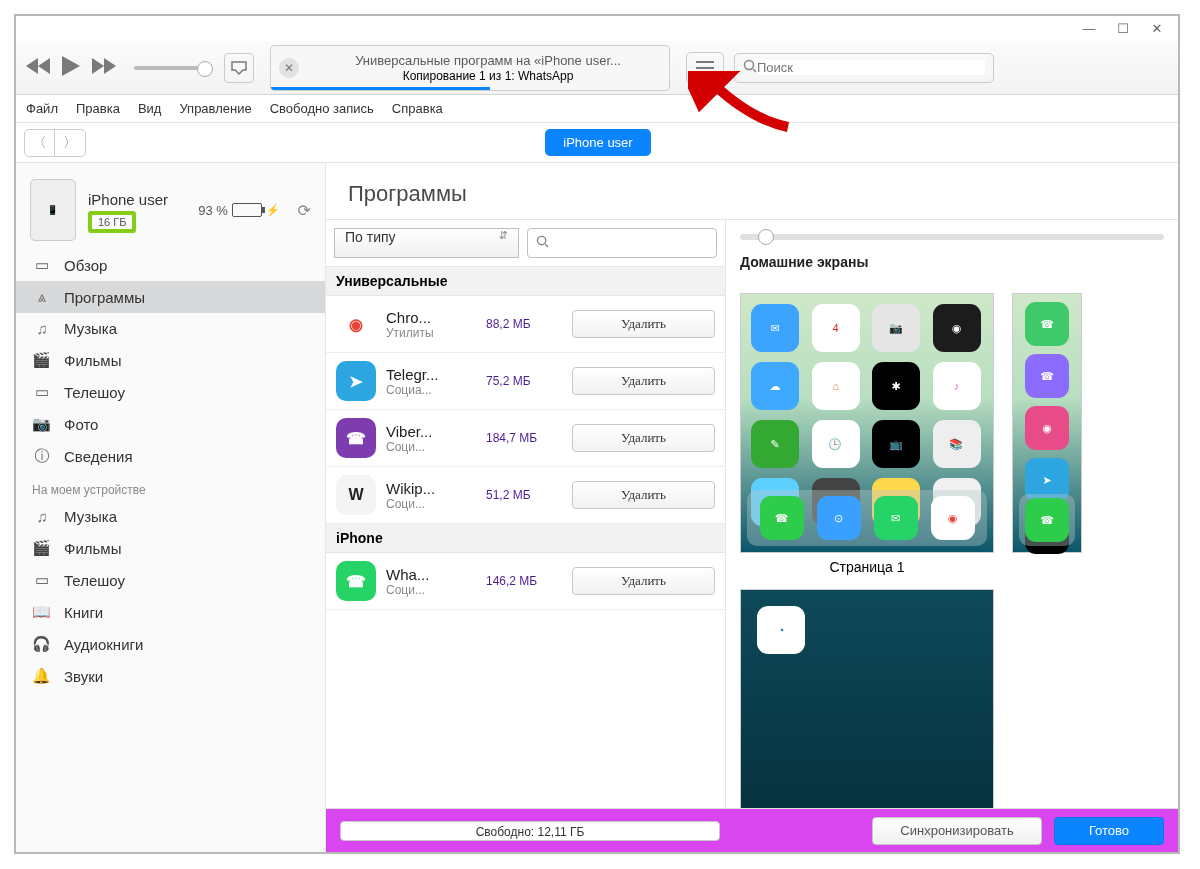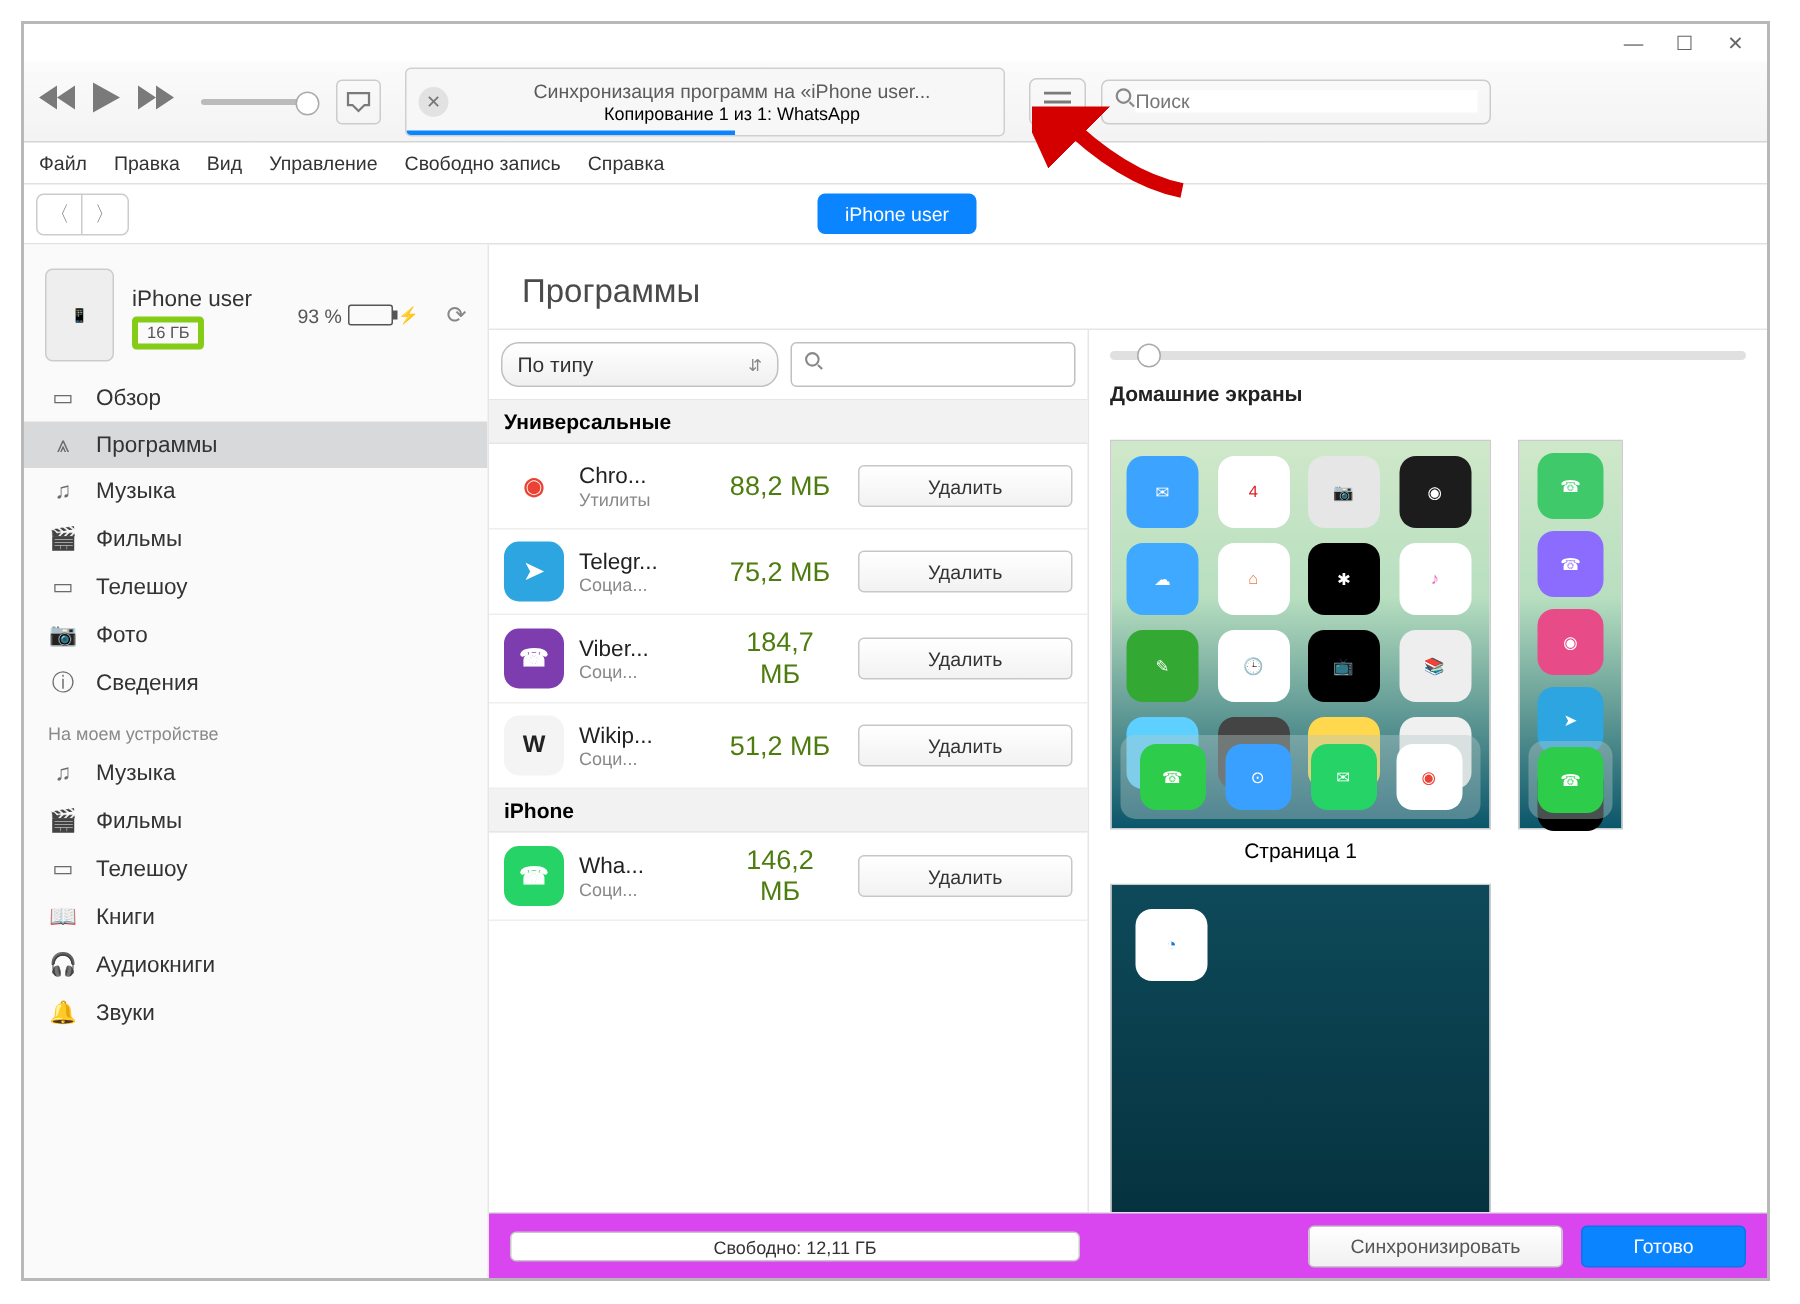--- a/index.html
+++ b/index.html
@@ -43,31 +43,31 @@
 .refresh{color:#888;margin-left:6px;}
 .shead{font-size:12px;color:#8a8a8a;padding:10px 16px 4px;}
 .sitem{display:flex;align-items:center;gap:12px;padding:7px 16px;font-size:15px;color:#333;}
 .sitem.active{background:#d8d9da;}
 .sitem .sico{width:20px;display:flex;justify-content:center;color:#6b6b6b;}
 .main{flex:1;display:flex;flex-direction:column;overflow:hidden;}
 .main h2{font-size:22px;color:#4a4a4a;font-weight:400;padding:18px 22px 12px;}
 .panes{flex:1;display:flex;overflow:hidden;border-top:1px solid #e6e6e6;}
 .leftpane{width:400px;border-right:1px solid #e6e6e6;display:flex;flex-direction:column;}
 .filters{display:flex;gap:8px;align-items:center;padding:8px;border-bottom:1px solid #e6e6e6;}
-.combo{flex:0 0 185px;height:30px;border:1px solid #c0c0c0;background:linear-gradient(#fff,#f0f0f0);border-radius:12px;display:flex;align-items:center;justify-content:space-between;padding:0 10px;font-size:14px;color:#333;}
+.combo{flex:0 0 185px;height:30px;border:1px solid #c0c0c0;background:linear-gradient(#fff,#f0f0f0);border-radius:0;display:flex;justify-content:space-between;padding:0 10px;font-size:14px;color:#333;}
 .appsearch{flex:1;height:30px;border:1px solid #c0c0c0;border-radius:4px;display:flex;align-items:center;padding:0 8px;color:#888;}
 .appsearch input{border:none;outline:none;width:100%;}
 .grouphead{background:#f2f2f2;padding:6px 10px;font-weight:bold;font-size:14px;border-bottom:1px solid #e6e6e6;}
 .approw{display:flex;align-items:center;padding:8px 10px;border-bottom:1px solid #eee;gap:10px;}
 .appicon{width:40px;height:40px;border-radius:10px;display:flex;align-items:center;justify-content:center;color:#fff;font-weight:bold;font-size:16px;}
 .appinfo{flex:0 0 90px;overflow:hidden;}
 .appinfo .an{font-size:15px;color:#222;white-space:nowrap;text-overflow:ellipsis;overflow:hidden;}
 .appinfo .ac{font-size:12px;color:#888;white-space:nowrap;text-overflow:ellipsis;overflow:hidden;}
-.appsize{font-size:18px;color:#4d7c0f;width:68px;text-align:center;}
-.appbtn{flex:1;margin-left:8px;height:28px;border:1px solid #c7c7c7;background:linear-gradient(#fff,#f2f2f2);border-radius:4px;font-size:13px;color:#333;}
+.appsize{font-size:12px;color:#4c1d95;width:68px;text-align:left;}
+.appbtn{flex:1;margin-left:8px;height:28px;border:1px solid #c7c7c7;background:linear-gradient(#fff,#f2f2f2);border-radius:4px;font-size:13px;color:#333;font-family:Liberation Serif, serif;}
 .rightpane{flex:1;padding:10px 14px;overflow:hidden;position:relative;}
 .hslider{width:100%;height:6px;background:#e0e0e0;border-radius:3px;position:relative;margin:4px 0 14px;}
 .hslider .knob{position:absolute;left:18px;top:-5px;width:16px;height:16px;border-radius:50%;background:#fff;border:1px solid #aaa;}
 .rhead{font-size:14px;font-weight:bold;margin-bottom:23px;color:#222;}
 .screens{display:flex;gap:18px;overflow:hidden;}
 .screen{width:254px;flex-shrink:0;}
 .phonescreen{width:254px;height:260px;border:1px solid #ccc;background:linear-gradient(#cfe8c9 0%, #b8dfc0 40%, #0b566b 100%);position:relative;padding:6px;}
 .appgrid{display:grid;grid-template-columns:repeat(4,1fr);gap:10px;padding:4px;}
 .ai{width:48px;height:48px;border-radius:11px;display:flex;align-items:center;justify-content:center;font-size:11px;color:#fff;}
 .dock{position:absolute;bottom:6px;left:6px;right:6px;background:rgba(180,200,200,0.4);border-radius:10px;padding:6px;display:flex;justify-content:space-around;}
@@ -114,21 +114,21 @@
       <div class="volbar"></div>
     </div>
     <div class="airplay">
       <svg width="18" height="16" viewBox="0 0 18 16">
           <path d="M2 2h14v8h-3l-4 4-4-4H2z" fill="none" stroke="#7a7a7a" stroke-width="1.5"></path>
         </svg>
     </div>
     <div class="status">
       <div class="xbtn">✕</div>
       <div class="txt">
-        <div class="t1">Синхронизация программ на «iPhone user...</div>
+        <div class="t1">Универсальные программ на «iPhone user...</div>
         <div class="t2">Копирование 1 из 1: WhatsApp</div>
       </div>
       <div class="prog"></div>
     </div>
     <div class="listbtn">
       <svg width="18" height="14" viewBox="0 0 18 14">
           <path d="M0 1h18M0 7h18M0 13h18" stroke="#7a7a7a" stroke-width="2"></path>
         </svg>
     </div>
     <div class="search">

